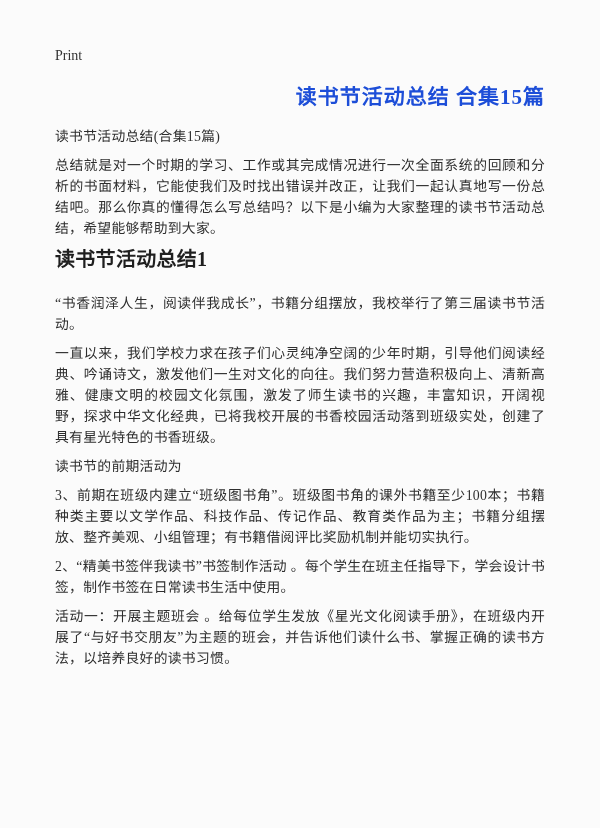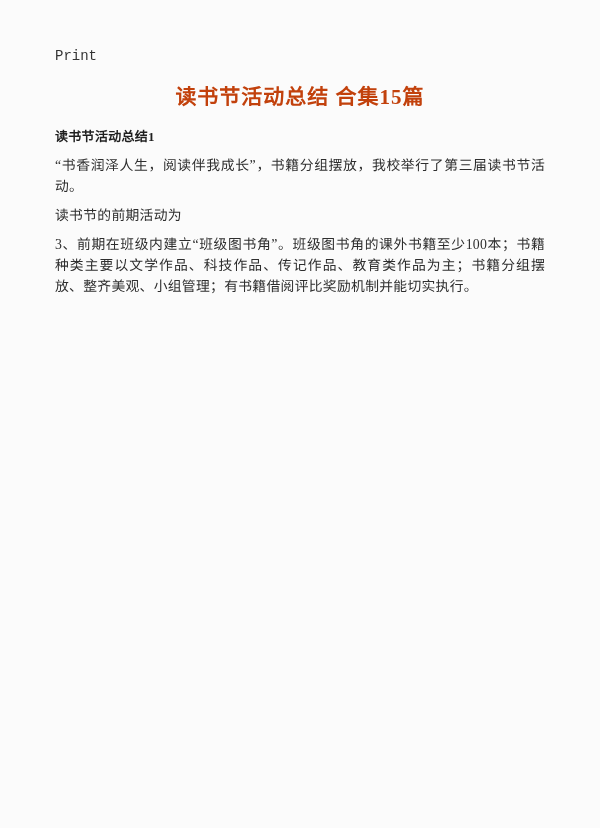--- a/index.html
+++ b/index.html
@@ -21,68 +21,72 @@
     height: 828px;
     padding: 46px 55px 30px 55px;
     background: #fbfbfb;
   }
   .print-link {
     font-size: 14px;
     color: #333333;
     margin: 0 0 14px 0;
     cursor: pointer;
     display: inline-block;
-    font-family: Liberation Mono, monospace;
   }
   h1.doc-title {
     font-size: 21px;
     font-weight: bold;
-    text-align: center;
-    color: #c2410c;
+    text-align: right;
+    color: #1d4ed8;
     margin: 6px 0 16px 0;
     letter-spacing: 1px;
     line-height: 26px;
   }
   .body-text {
     font-size: 13.8px;
     line-height: 21px;
     letter-spacing: 0.3px;
     text-align: justify;
   }
   .body-text p {
     margin: 8px 0;
   }
   .body-text h2 {
-    font-size: 13px;
+    font-size: 20px;
     font-weight: bold;
     color: #1f1f1f;
-    margin: 10px 0 8px 0;
+    margin: 10px 0 23px 0;
     line-height: 21px;
   }
 </style>
 </head>
 <body>
 
 <div class="page">
 
   <div class="print-link">Print</div>
 
   <h1 class="doc-title">读书节活动总结 合集15篇</h1>
 
   <div class="body-text">
 
+    <p>读书节活动总结(合集15篇)</p>
 
+    <p>总结就是对一个时期的学习、工作或其完成情况进行一次全面系统的回顾和分析的书面材料，它能使我们及时找出错误并改正，让我们一起认真地写一份总结吧。那么你真的懂得怎么写总结吗？以下是小编为大家整理的读书节活动总结，希望能够帮助到大家。</p>
 
     <h2>读书节活动总结1</h2>
 
     <p>“书香润泽人生，阅读伴我成长”，书籍分组摆放，我校举行了第三届读书节活动。</p>
 
+    <p>一直以来，我们学校力求在孩子们心灵纯净空阔的少年时期，引导他们阅读经典、吟诵诗文，激发他们一生对文化的向往。我们努力营造积极向上、清新高雅、健康文明的校园文化氛围，激发了师生读书的兴趣，丰富知识，开阔视野，探求中华文化经典，已将我校开展的书香校园活动落到班级实处，创建了具有星光特色的书香班级。</p>
 
     <p>读书节的前期活动为</p>
 
     <p>3、前期在班级内建立“班级图书角”。班级图书角的课外书籍至少100本；书籍种类主要以文学作品、科技作品、传记作品、教育类作品为主；书籍分组摆放、整齐美观、小组管理；有书籍借阅评比奖励机制并能切实执行。</p>
 
+    <p>2、“精美书签伴我读书”书签制作活动 。每个学生在班主任指导下，学会设计书签，制作书签在日常读书生活中使用。</p>
 
 
+    <p>活动一：开展主题班会 。给每位学生发放《星光文化阅读手册》，在班级内开展了“与好书交朋友”为主题的班会，并告诉他们读什么书、掌握正确的读书方法，以培养良好的读书习惯。</p>
 
 
   </div>
 </div>
 
 </body></html>

